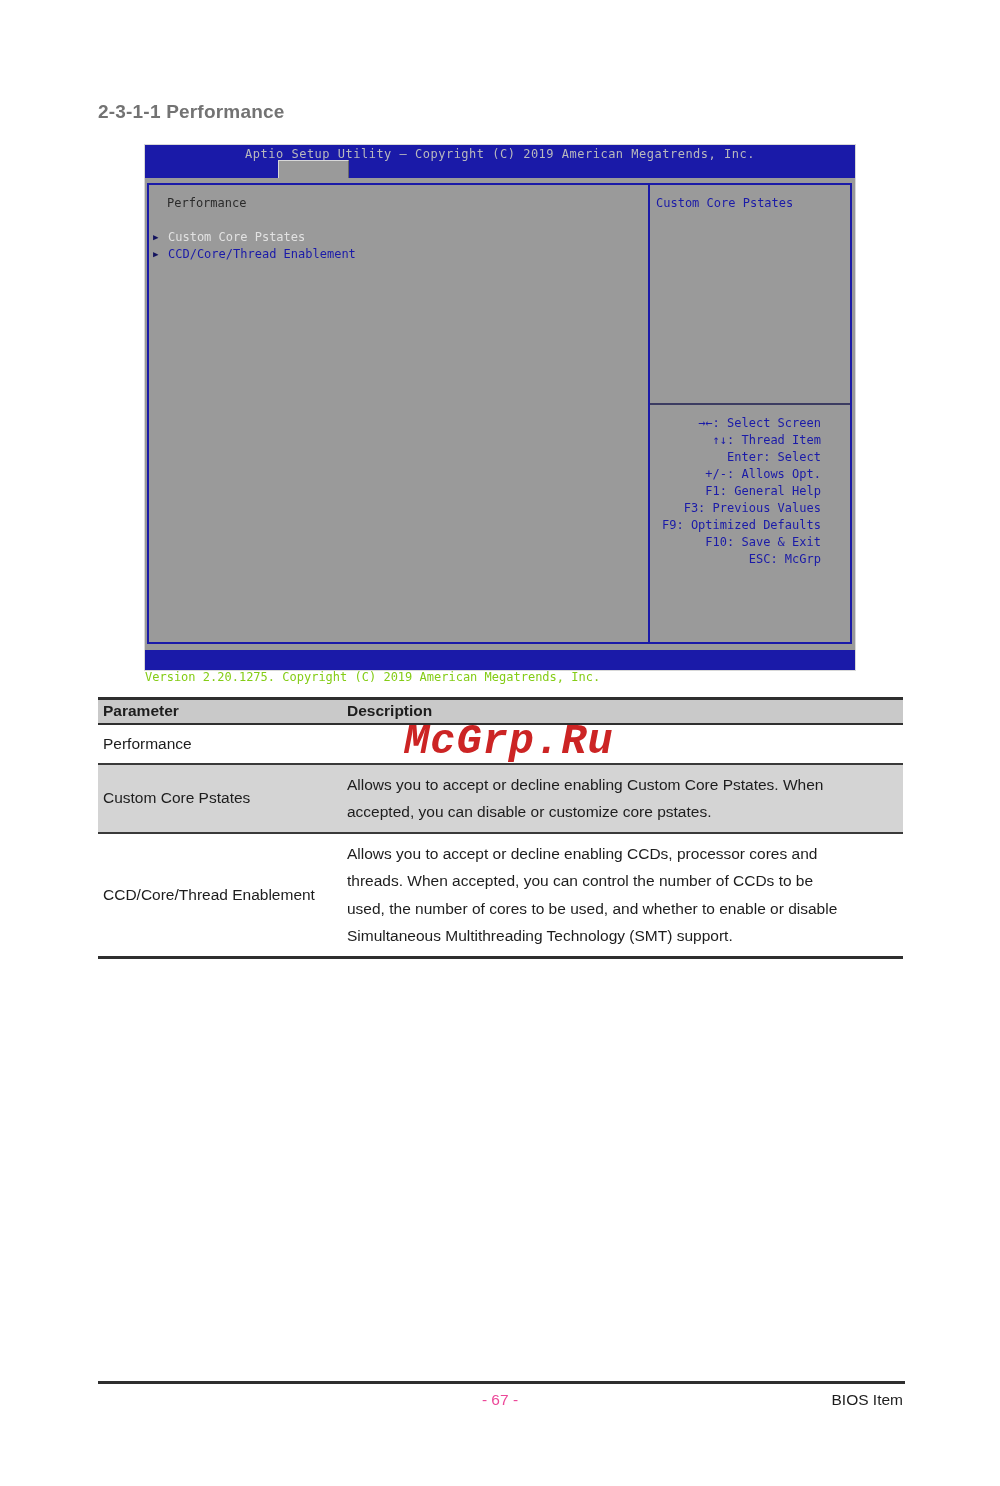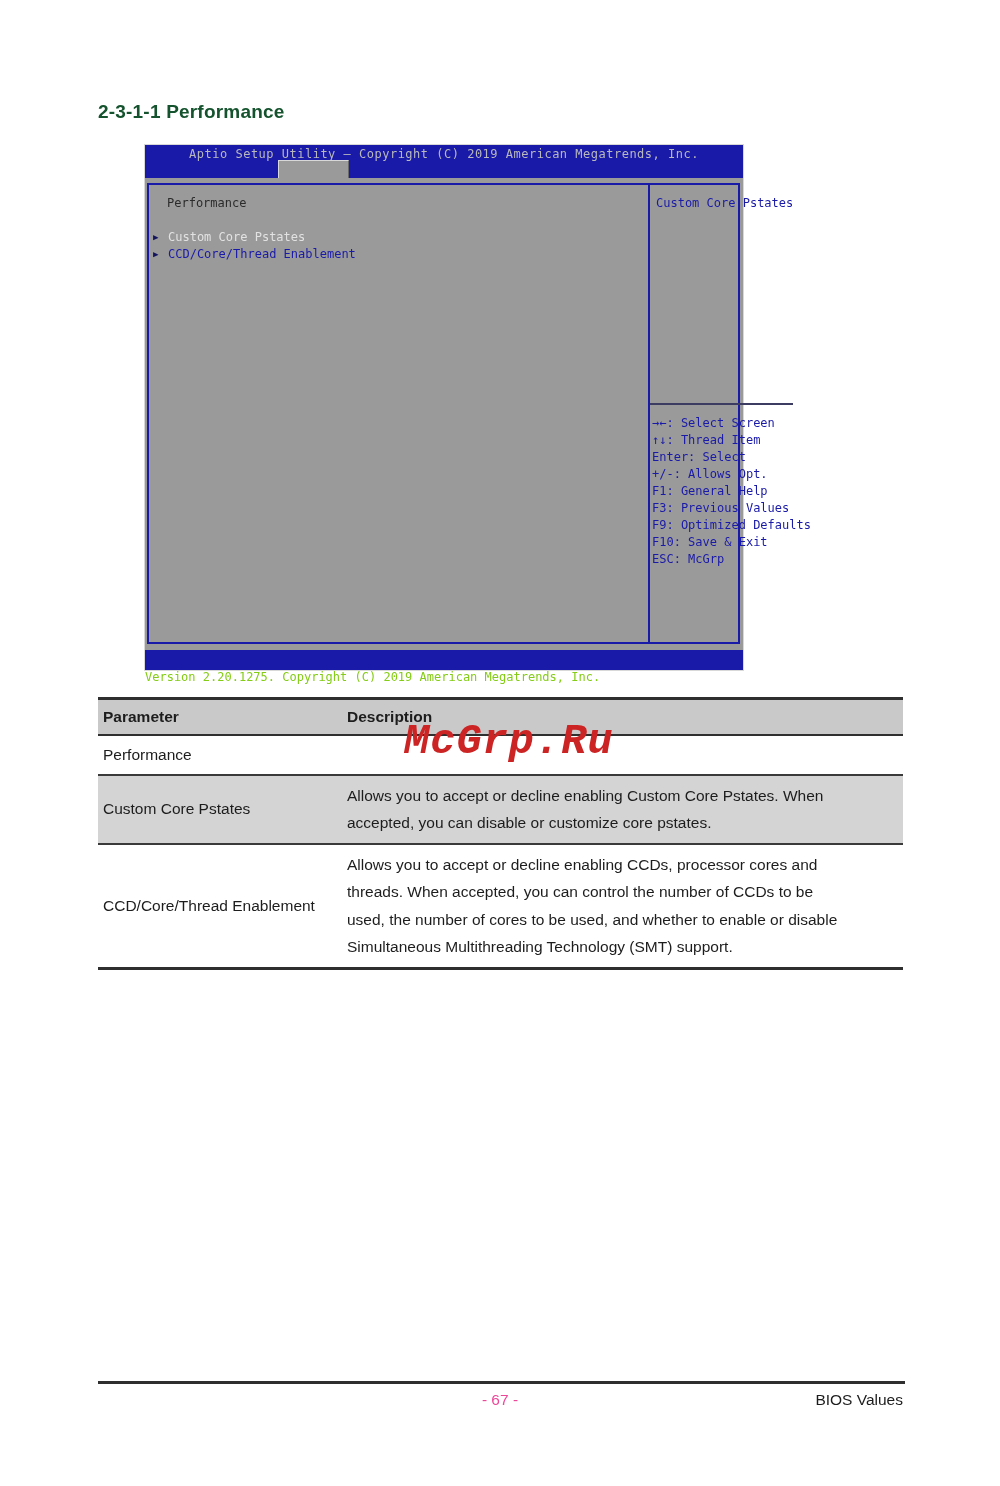--- a/index.html
+++ b/index.html
@@ -13,29 +13,29 @@
     background: #ffffff;
     overflow: hidden;
   }
 
   
   .heading {
     position: absolute;
     left: 98px; top: 101px;
     font-size: 19px;
     font-weight: bold;
-    color: #14532d;
+    color: #737373;
     letter-spacing: 0.2px;
   }
 
   
   .bios {
     position: absolute;
     left: 145px; top: 145px;
-    width: 598px; height: 525px;
+    width: 710px; height: 525px;
     background: #9a9a9a;
     font-family: "DejaVu Sans Mono", monospace;
     font-size: 12px;
     box-shadow: 0 0 0 1px #d8d8d8;
   }
   .bios-header {
     position: relative;
     width: 100%; height: 33px;
     background: #1a1aa8;
   }
@@ -106,21 +106,21 @@
     white-space: nowrap;
   }
   .help-sep {
     position: absolute;
     left: 0; right: 0; top: 218px;
     height: 2px;
     background: #3c3c62;
   }
   .help-keys {
     position: absolute;
-    left: 2px; top: 231px;
+    left: 12px; top: 231px; text-align: right;
   }
   .help-keys div {
     height: 17px;
     color: #1a1aa8;
     white-space: nowrap;
   }
   .bios-statusbar {
     position: absolute;
     left: 0; right: 0; bottom: 0;
     height: 17px;
@@ -157,21 +157,21 @@
   .param-table th, .param-table td {
     text-align: left;
     font-weight: normal;
     vertical-align: middle;
   }
   .param-table th {
     font-weight: bold;
     background: #c9c9c9;
     border-top: 3px solid #2f2f2f;
     border-bottom: 2px solid #2f2f2f;
-    height: 36px;
+    height: 25px;
     padding: 2px 0 2px 5px;
   }
   .param-table td { padding: 6px 0 6px 5px; }
   .col-param { width: 244px; }
   .row-plain td { background: #ffffff; }
   .row-shaded td {
     background: #d4d4d4;
     border-top: 2px solid #3a3a3a;
     border-bottom: 2px solid #3a3a3a;
   }
@@ -277,15 +277,15 @@
       </tr>
       <tr class="row-plain row-last">
         <td>CCD/Core/Thread Enablement</td>
         <td class="desc-cell">Allows you to accept or decline enabling CCDs, processor cores and threads. When accepted, you can control the number of CCDs to be used, the number of cores to be used, and whether to enable or disable Simultaneous Multithreading Technology (SMT) support.</td>
       </tr>
     </tbody>
   </table>
 
   <div class="footer-rule"></div>
   <div class="footer-page">- 67 -</div>
-  <div class="footer-section">BIOS Values</div>
+  <div class="footer-section">BIOS Item</div>
 
 </div>
 
 </body></html>

